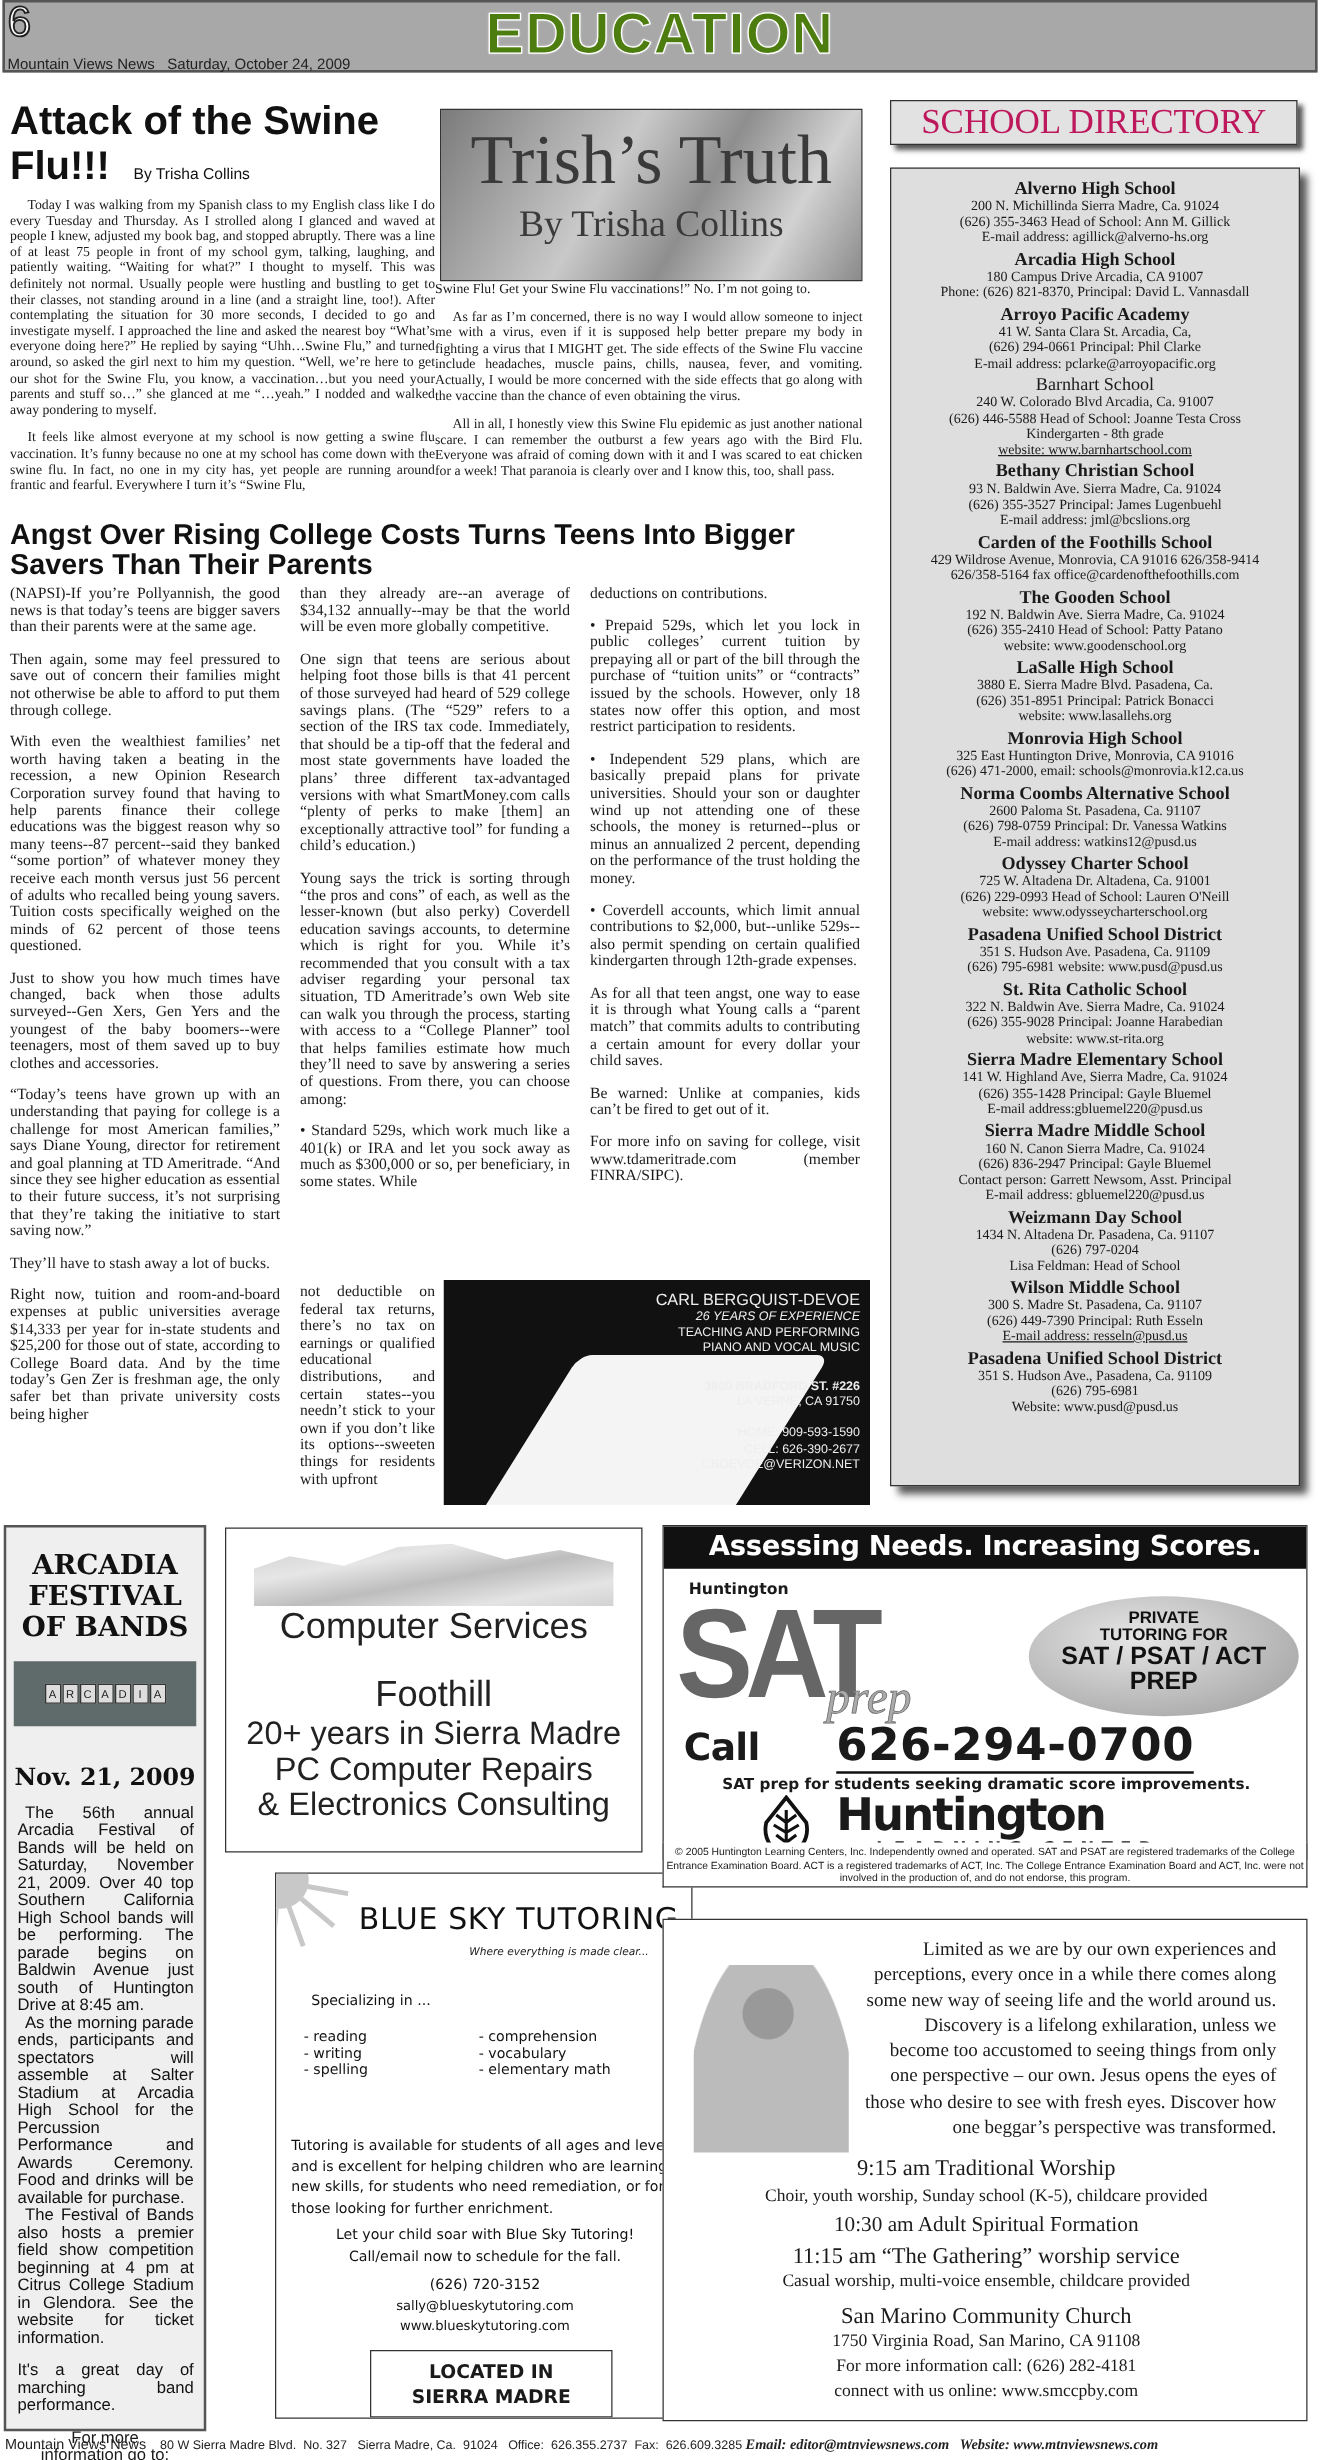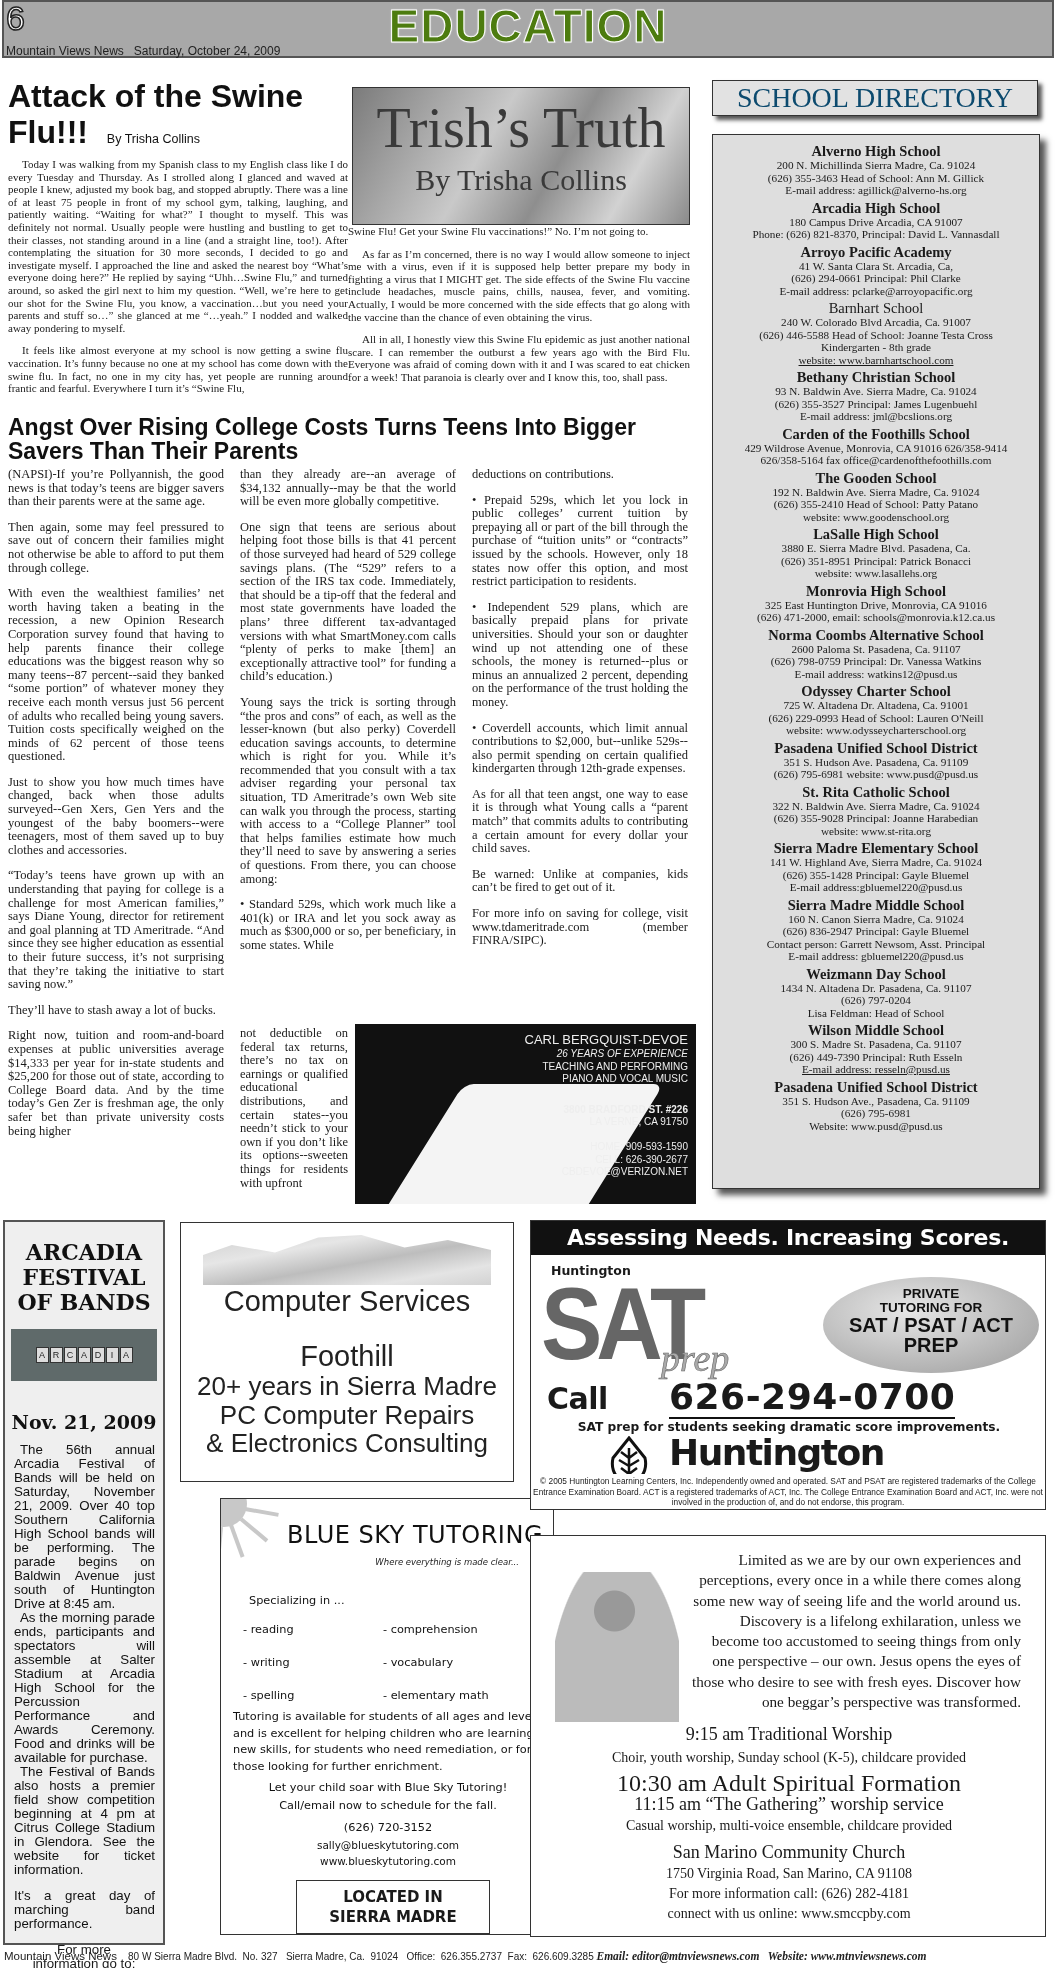--- a/index.html
+++ b/index.html
@@ -10,21 +10,21 @@
   .masthead-sub { left: 6px; top: 44px; font-family: "Liberation Sans", sans-serif; font-size: 12px; color: #222; }
   .section-title { left: 0; width: 1056px; top: 0; text-align: center; font-family: "Liberation Sans", sans-serif; font-weight: bold; font-size: 46px; color: #4d7c0f; letter-spacing: 1px; line-height: 52px; -webkit-text-stroke: 1px #fff; text-shadow: 0 0 2px #fff; }
   .h-article { font-family: "Liberation Sans", sans-serif; font-weight: bold; color: #111; }
   .body-text { font-size: 11px; line-height: 12.6px; text-align: justify; }
   .body-text p { text-indent: 14px; margin-bottom: 10px; }
   .col-text { font-size: 12.5px; line-height: 13.6px; text-align: justify; }
   .col-text p { margin-bottom: 12px; }
   .trish { left: 352px; top: 87px; width: 338px; height: 138px; background: linear-gradient(120deg,#7b7b7b,#c9c9c9 40%,#8e8e8e 60%,#d2d2d2 80%,#8a8a8a); border: 1px solid #333; text-align: center; }
   .trish .t1 { font-size: 56px; color: #3a3a3a; line-height: 64px; margin-top: 8px; }
   .trish .t2 { font-size: 30px; color: #3a3a3a; line-height: 36px; margin-top: 2px; }
-  .dir-head { left: 712px; top: 80px; width: 326px; height: 36px; background: #e2e2e2; border: 1px solid #333; box-shadow: 4px 4px 4px #555; text-align: center; font-size: 28px; line-height: 34px; color: #0c4a6e; }
+  .dir-head { left: 712px; top: 80px; width: 326px; height: 36px; background: #e2e2e2; border: 1px solid #333; box-shadow: 4px 4px 4px #555; text-align: center; font-size: 28px; line-height: 34px; color: #be185d; }
   .dir-box { left: 712px; top: 134px; width: 328px; height: 1055px; background: #dedede; border: 1px solid #333; box-shadow: 6px 6px 6px #555; text-align: center; padding-top: 9px; }
   .school { margin-bottom: 4px; }
   .school .nm { font-weight: bold; font-size: 14.5px; line-height: 15px; }
   .school .nm.plain { font-weight: normal; }
   .school .ln { font-size: 11.2px; line-height: 12.5px; }
   .school .ln.u { text-decoration: underline; }
   .carl { left: 355px; top: 1024px; width: 341px; height: 180px; background: #111; overflow: hidden; }
   .carl .beam { position:absolute; left: 40px; top: 60px; width: 200px; height: 220px; background: #f4f4f4; transform: skewX(-32deg); border-radius: 10px; }
   .carl .txt { position: absolute; right: 8px; top: 8px; text-align: right; color: #eee; font-family: "Liberation Sans", sans-serif; font-size: 10px; line-height: 12.6px; }
   .carl .txt .big { font-size: 13px; line-height: 16px; }
@@ -41,21 +41,21 @@
   .foothill .mtn { margin: 12px 22px 0; height: 50px; background: linear-gradient(170deg,#cfcfcf,#e6e6e6 30%,#bdbdbd 55%,#e4e4e4 80%,#d2d2d2); clip-path: polygon(0 40%,10% 20%,25% 35%,40% 5%,55% 0,70% 25%,85% 10%,100% 30%,100% 100%,0 100%); }
   .foothill .l1 { font-family: "Liberation Sans", sans-serif; font-size: 29px; line-height: 32px; margin-top: 23px; color: #222; }
   .foothill .l2 { font-family: "Liberation Sans", sans-serif; font-size: 26px; line-height: 28.5px; color: #222; }
   .bluesky { left: 180px; top: 1498px; width: 334px; height: 437px; border: 1px solid #333; background: #fff; overflow: hidden; margin-left: 40px; }
   .bluesky .sun { position: absolute; left: -20px; top: -18px; width: 46px; height: 46px; border-radius: 50%; background: #c8c8c8; }
   .bluesky .ray { position: absolute; height: 4px; width: 34px; background: #c8c8c8; transform-origin: 0 50%; left: 4px; top: 6px; }
   .bluesky .ttl { position: absolute; left: 66px; top: 22px; font-family: "DejaVu Sans", sans-serif; font-size: 24px; color: #111; letter-spacing: 0.5px; }
   .bluesky .tag { position: absolute; right: 34px; top: 58px; font-family: "DejaVu Sans", sans-serif; font-style: italic; font-size: 8.5px; }
   .bluesky .cmono { font-family: "DejaVu Sans", sans-serif; font-size: 11.3px; color: #111; }
   .bluesky .spec { position: absolute; left: 28px; top: 95px; }
-  .bluesky .list { position: absolute; left: 22px; top: 124px; width: 300px; display: grid; grid-template-columns: 140px 160px; row-gap: 20px; }
+  .bluesky .list { position: absolute; left: 22px; top: 124px; width: 300px; display: grid; grid-template-columns: 140px 160px; row-gap: 0; }
   .bluesky .para { position: absolute; left: 12px; top: 210px; width: 310px; line-height: 16.5px; }
   .bluesky .center { position: absolute; left: 0; width: 334px; text-align: center; }
   .bluesky .loc { position: absolute; left: 75px; top: 381px; width: 194px; height: 54px; border: 1.5px solid #333; text-align: center; font-family: "DejaVu Sans", sans-serif; font-weight: bold; font-size: 15px; line-height: 20px; padding-top: 6px; }
   .hunt { left: 530px; top: 1220px; width: 516px; height: 268px; border: 1.5px solid #333; background: #fff; overflow: hidden; }
   .hunt .bar { background: #111; color: #fff; font-family: "DejaVu Sans", sans-serif; font-weight: bold; font-size: 22px; line-height: 34px; height: 34px; text-align: center; letter-spacing: -0.3px; }
   .hunt .hname { position: absolute; left: 20px; top: 42px; font-family: "DejaVu Sans", sans-serif; font-weight: bold; font-size: 12.5px; }
   .hunt .sat { position: absolute; left: 10px; top: 50px; font-family: "Liberation Sans", sans-serif; font-weight: bold; font-size: 92px; color: #666; letter-spacing: -6px; line-height: 96px; transform: scaleY(1.1); transform-origin: top; }
   .hunt .prep { position: absolute; left: 130px; top: 115px; font-family: "Liberation Serif", serif; font-style: italic; font-size: 38px; color: #aaa; -webkit-text-stroke: 0.6px #666; }
   .hunt .oval { position: absolute; left: 292px; top: 56px; width: 216px; height: 96px; border-radius: 50%; background: radial-gradient(ellipse at 40% 35%, #e6e6e6, #9a9a9a); text-align: center; font-family: "Liberation Sans", sans-serif; font-weight: bold; color: #111; padding-top: 10px; }
   .hunt .oval .s { font-size: 13.5px; line-height: 14px; }
@@ -343,21 +343,21 @@
   <div class="lc">LEARNING  CENTER</div>
   <div class="code">HLC-1083a</div>
 </div>
 <div class="abs hunt-legal">© 2005 Huntington Learning Centers, Inc. Independently owned and operated. SAT and PSAT are registered trademarks of the College Entrance Examination Board. ACT is a registered trademarks of ACT, Inc. The College Entrance Examination Board and ACT, Inc. were not involved in the production of, and do not endorse, this program.</div>
 
 <div class="abs church">
   <div class="photo"></div>
   <div class="quote">Limited as we are by our own experiences and perceptions, every once in a while there comes along some new way of seeing life and the world around us. Discovery is a lifelong exhilaration, unless we become too accustomed to seeing things from only one perspective – our own. Jesus opens the eyes of those who desire to see with fresh eyes. Discover how one beggar’s perspective was transformed.</div>
   <div class="svc" style="top:188px;font-size:18px">9:15 am Traditional Worship</div>
   <div class="svc" style="top:214px;font-size:14px">Choir, youth worship, Sunday school (K-5), childcare provided</div>
-  <div class="svc" style="top:234px;font-size:24px">10:30 am Adult Spiritual Formation</div>
+  <div class="svc" style="top:234px;font-size:17px">10:30 am Adult Spiritual Formation</div>
   <div class="svc" style="top:258px;font-size:18px">11:15 am “The Gathering” worship service</div>
   <div class="svc" style="top:282px;font-size:14px">Casual worship, multi-voice ensemble, childcare provided</div>
   <div class="svc" style="top:306px;font-size:18px">San Marino Community Church</div>
   <div class="svc" style="top:330px;font-size:14px">1750 Virginia Road, San Marino, CA 91108</div>
   <div class="svc" style="top:350px;font-size:14px">For more information call: (626) 282-4181</div>
   <div class="svc" style="top:370px;font-size:14px">connect with us online: www.smccpby.com</div>
 </div>
 
 <div class="abs footer">
   <span style="font-size:11.5px">Mountain Views News</span>

